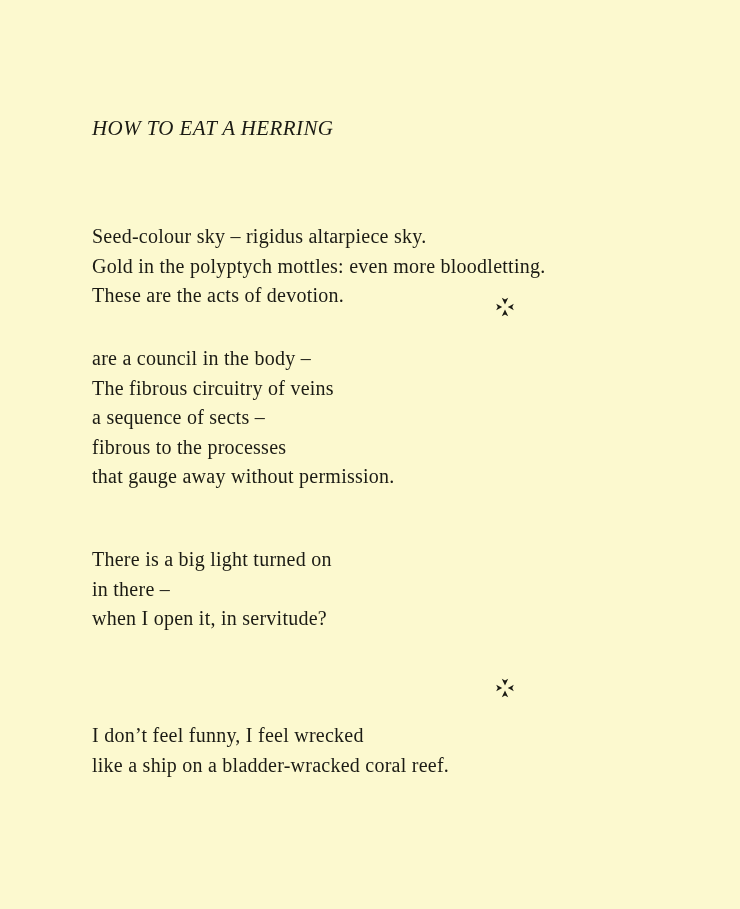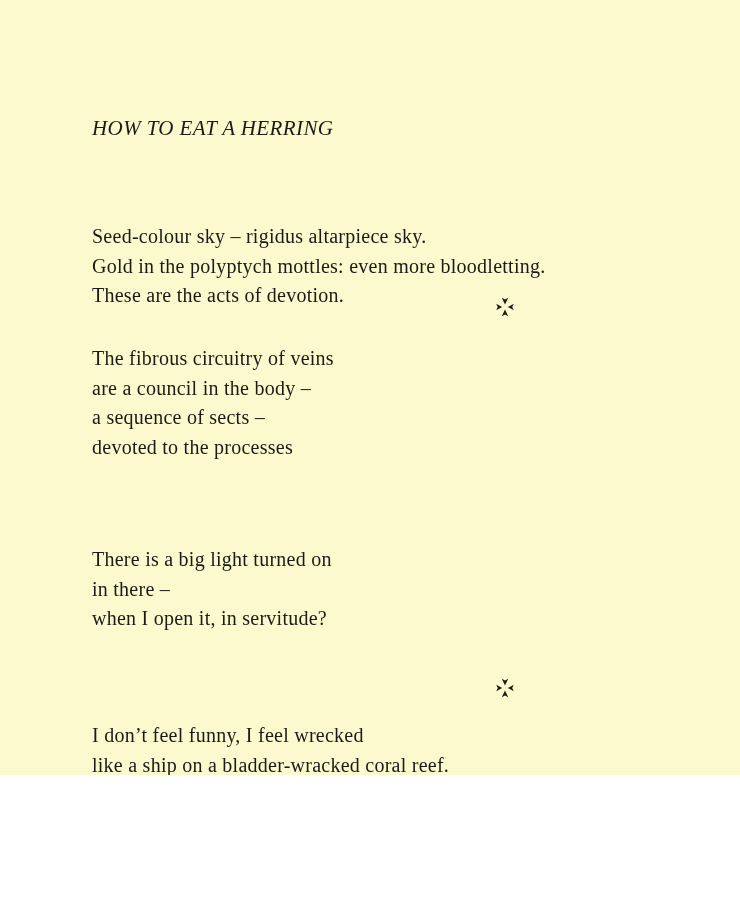--- a/index.html
+++ b/index.html
@@ -2,21 +2,21 @@
 <html style="--page-bg: #FCF9CF; --ink: #1B1B14;"><head>
 <meta charset="utf-8">
 <style>
   html, body {
     margin: 0;
     padding: 0;
   }
   .page {
     position: relative;
     width: 740px;
-    height: 775px;
+    height: 909px;
     background: var(--page-bg, #FCF9CF);
     color: var(--ink, #1B1B14);
     font-family: "Liberation Serif", "DejaVu Serif", serif;
     overflow: hidden;
   }
   .title {
     position: absolute;
     left: 92px;
     top: 115px;
     margin: 0;
@@ -66,24 +66,25 @@
   <div class="ornament o1">
     <svg viewBox="0 0 20 22" aria-hidden="true">
       <path d="M10 8.5 L6.8 1.8 L10 3.5 L13.2 1.8 Z"></path>
       <path d="M10 13.5 L6.8 20.2 L10 18.5 L13.2 20.2 Z"></path>
       <path d="M7.2 11 L1.2 7.8 L2.8 11 L1.2 14.2 Z"></path>
       <path d="M12.8 11 L18.8 7.8 L17.2 11 L18.8 14.2 Z"></path>
     </svg>
   </div>
 
   <div class="stanza s2">
+    <p>are a council in the body –</p>
     <p>The fibrous circuitry of veins</p>
-    <p>are a council in the body –</p>
     <p>a sequence of sects –</p>
-    <p>devoted to the processes</p>
+    <p>fibrous to the processes</p>
+    <p>that gauge away without permission.</p>
   </div>
 
   <div class="stanza s3">
     <p>There is a big light turned on</p>
     <p>in there –</p>
     <p>when I open it, in servitude?</p>
   </div>
 
   <div class="ornament o2">
     <svg viewBox="0 0 20 22" aria-hidden="true">

